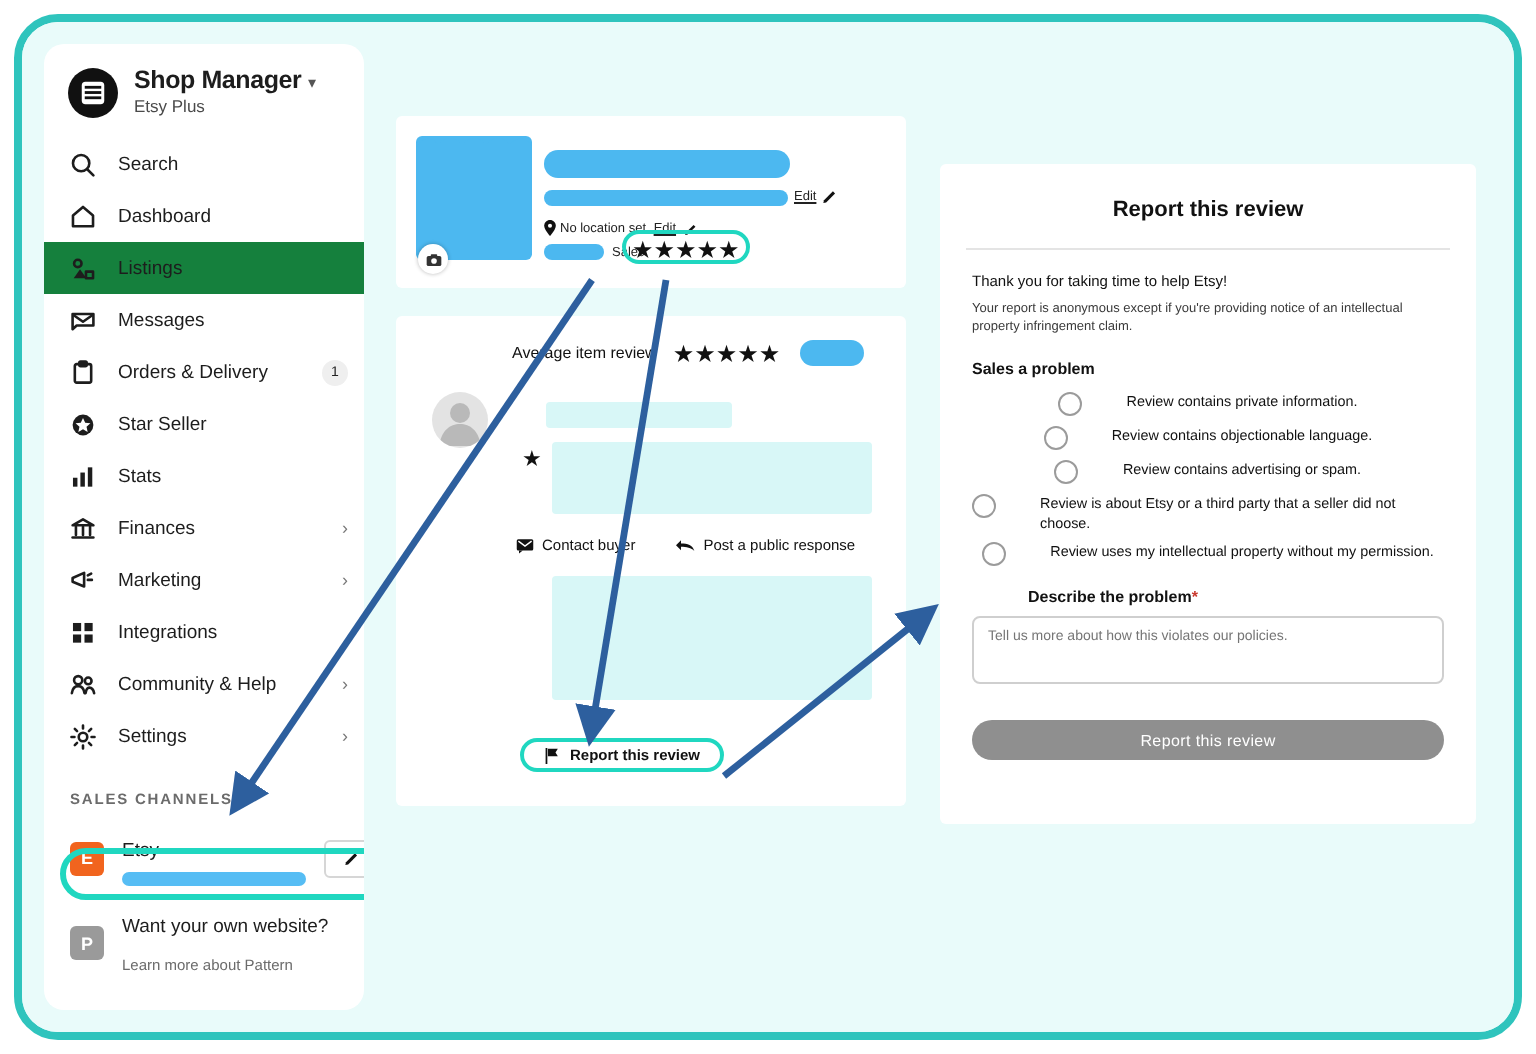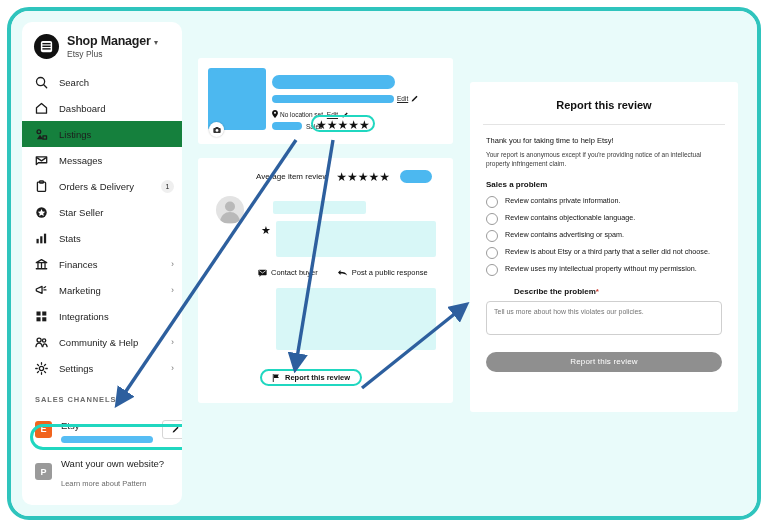--- a/index.html
+++ b/index.html
@@ -22,21 +22,21 @@
   .frame-inner{
     position:absolute;left:11px;top:11px;width:746px;height:505px;
     border-radius:18px;background:#e9fbfa;
   }
 
   
   .sidebar{
     position:absolute;left:22px;top:22px;width:160px;height:483px;
     background:#ffffff;border-radius:10px;overflow:hidden;
   }
-  .shop-head{display:flex;align-items:flex-end;gap:8px;padding:12px 10px 10px 12px;}
+  .shop-head{display:flex;align-items:center;gap:8px;padding:12px 10px 10px 12px;}
   .shop-logo{
     width:25px;height:25px;border-radius:50%;background:#111;
     flex:0 0 auto;position:relative;
   }
   .shop-logo svg{position:absolute;left:5px;top:5px;}
   .shop-txt{line-height:1.1;}
   .shop-name{font-size:12.5px;font-weight:bold;color:#1d1d1d;letter-spacing:-0.2px;}
   .shop-name .caret{font-size:8px;color:#555;font-weight:normal;}
   .shop-sub{font-size:8.5px;color:#4a4a4a;margin-top:1px;}
 
@@ -128,21 +128,21 @@
   
   #dialog{left:470px;top:82px;width:268px;height:330px;}
   .dlg-title{
     text-align:center;font-size:11px;font-weight:bold;color:#111;
     padding:17px 0 13px;border-bottom:1px solid #e4e4e4;margin:0 13px;
   }
   .dlg-body{padding:11px 16px 0 16px;}
   .thanks{font-size:7.5px;color:#111;margin-bottom:5px;}
   .anon{font-size:6.5px;color:#3a3a3a;line-height:1.45;margin-bottom:11px;}
   .sel-prob{font-size:8px;font-weight:bold;color:#111;margin-bottom:7px;}
-  .radio-row{display:flex;align-items:flex-start;gap:7px;margin-bottom:5px;}
+  .radio-row{display:flex;align-items:flex-start;gap:22px;margin-bottom:5px;justify-content:center;}
   .radio{
     width:10px;height:10px;border:1px solid #9b9b9b;border-radius:50%;
     flex:0 0 auto;background:#fff;margin-top:0px;
   }
   .radio-lbl{font-size:7.2px;color:#111;line-height:1.35;}
   .desc-lbl{font-size:8px;font-weight:bold;color:#111;margin:11px 0 5px;padding-left:28px;}
   .req{color:#c9372c;font-size:8px;}
   .ta{
     width:100%;height:34px;border:1px solid #cfcfcf;border-radius:4px;background:#fff;
     font-family:"Liberation Sans",sans-serif;font-size:7px;color:#8b8b8b;

